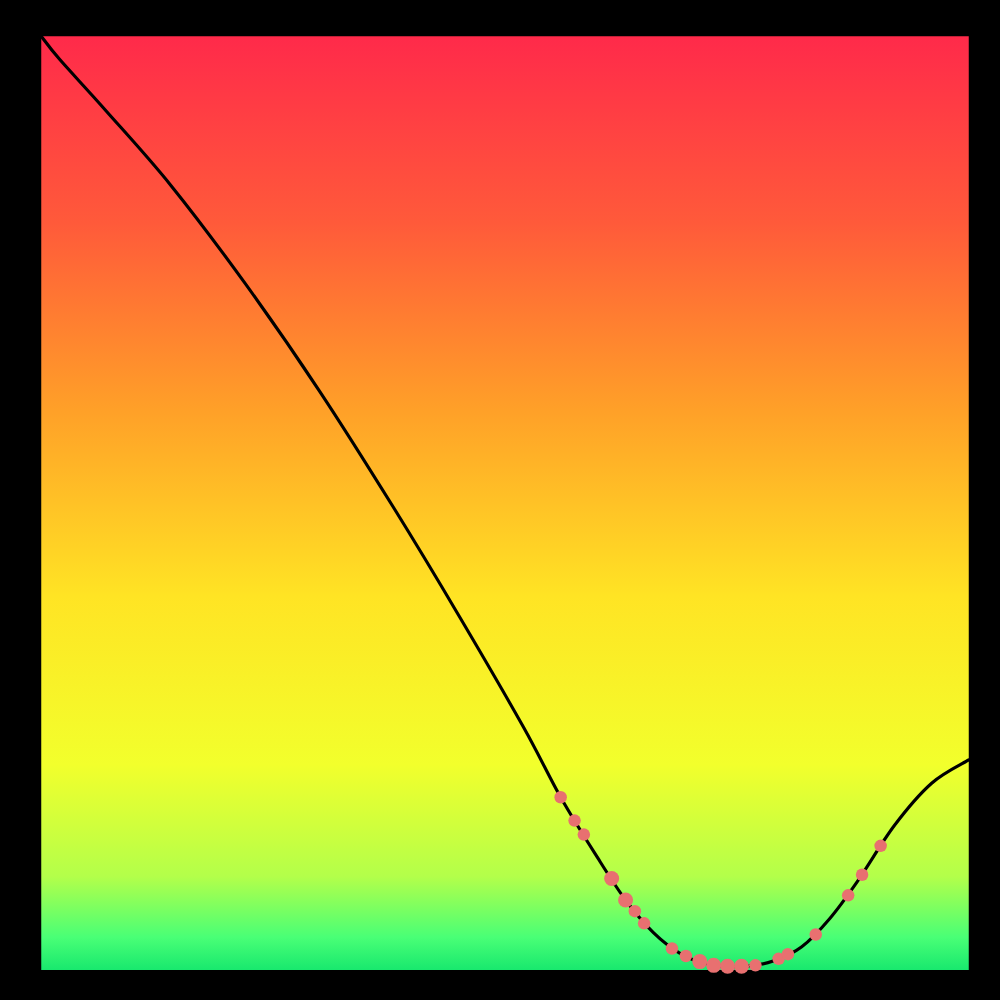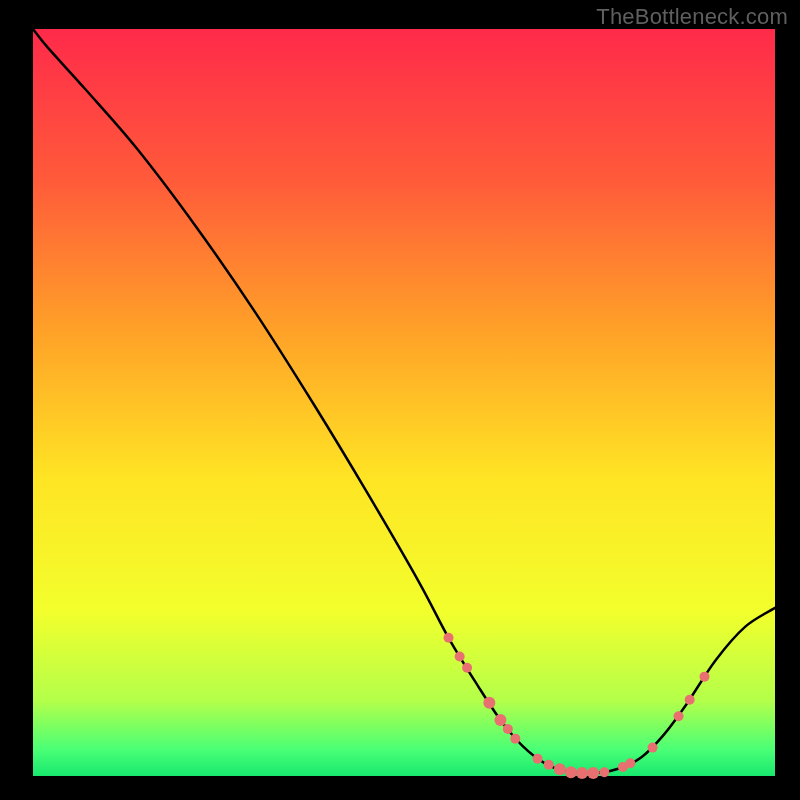--- a/index.html
+++ b/index.html
@@ -30,21 +30,20 @@
   svg {
     position: absolute;
     top: 0;
     left: 0;
   }
 </style>
 </head>
 <body>
 
 <div class="chart-wrap">
-  <div class="watermark">TheBottleneck.com</div>
   <svg id="chart-svg" width="800" height="800">
     <defs>
       <linearGradient id="bg-grad" x1="0" y1="0" x2="0" y2="1">
           <stop offset="0%" stop-color="#ff2a4a"></stop>
           <stop offset="20%" stop-color="#ff5a3a"></stop>
           <stop offset="40%" stop-color="#ffa028"></stop>
           <stop offset="60%" stop-color="#ffe424"></stop>
           <stop offset="78%" stop-color="#f2ff2c"></stop>
           <stop offset="90%" stop-color="#b3ff4a"></stop>
           <stop offset="96.5%" stop-color="#49ff76"></stop>

